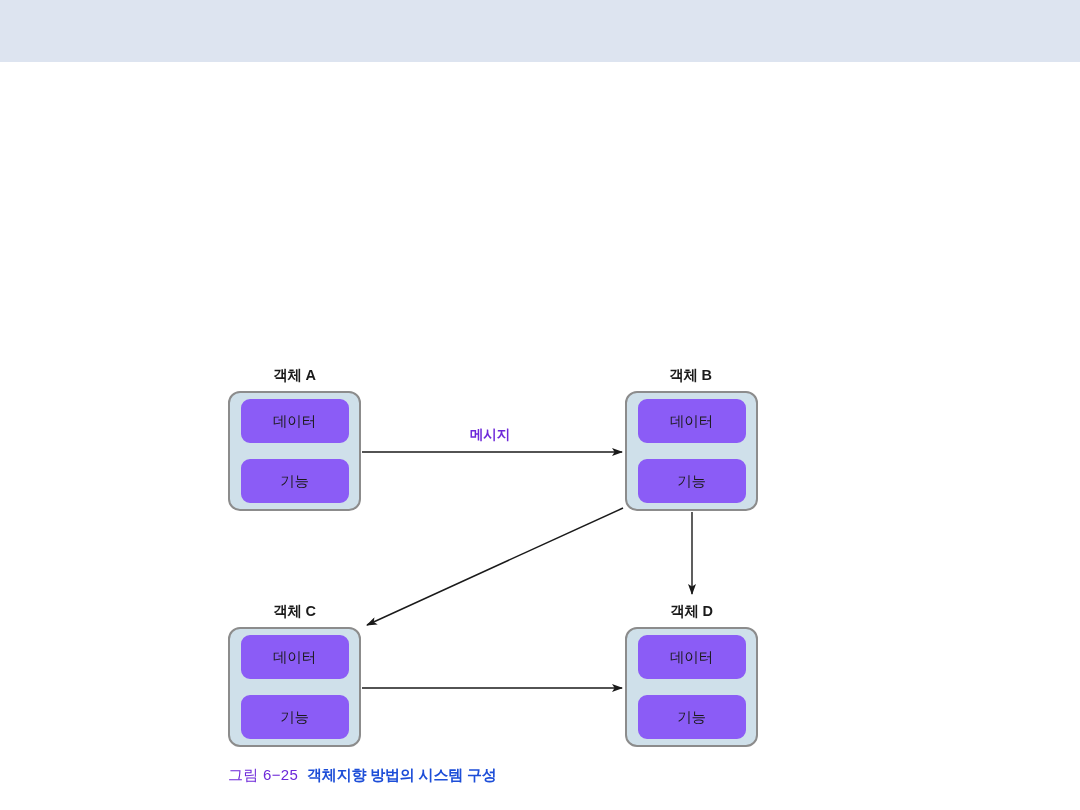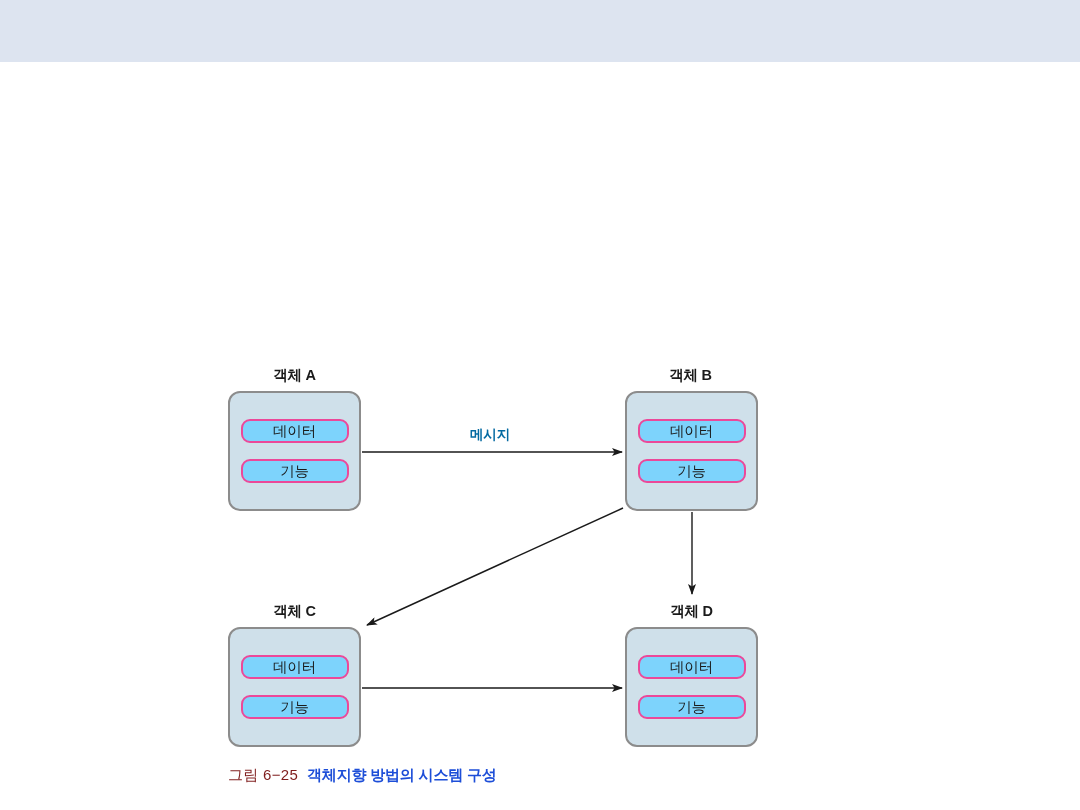--- a/index.html
+++ b/index.html
@@ -65,24 +65,24 @@
     width: 133px;
     text-align: center;
     font-size: 14.5px;
     font-weight: bold;
     color: #1a1a1a;
     letter-spacing: -0.2px;
   }
 
   .slot {
     width: 108px;
-    height: 24px;
+    height: 44px;
     box-sizing: border-box;
-    background: #7dd3fc;
-    border: 2px solid #ec4899;
+    background: #8b5cf6;
+    border: 2px solid #8b5cf6;
     border-radius: 9px;
     display: flex;
     align-items: center;
     justify-content: center;
     font-size: 14.5px;
     color: #1a1a1a;
     letter-spacing: -0.2px;
   }
 
   
@@ -107,35 +107,35 @@
 
   
   #message-label {
     position: absolute;
     left: 420px;
     top: 426px;
     width: 140px;
     text-align: center;
     font-size: 13.5px;
     font-weight: bold;
-    color: #0369a1;
+    color: #6d28d9;
     letter-spacing: -0.2px;
   }
 
   
   #figure-caption {
     position: absolute;
     left: 228px;
     top: 766px;
     font-size: 15px;
     color: #5a5a5a;
     white-space: nowrap;
   }
   #figure-caption .caption-number {
-    color: #7f1d1d;
+    color: #6d28d9;
     font-weight: normal;
     letter-spacing: 0.3px;
   }
   #figure-caption .caption-title {
     color: #1d4ed8;
     font-weight: bold;
     margin-left: 9px;
     letter-spacing: -0.2px;
   }
 </style>

